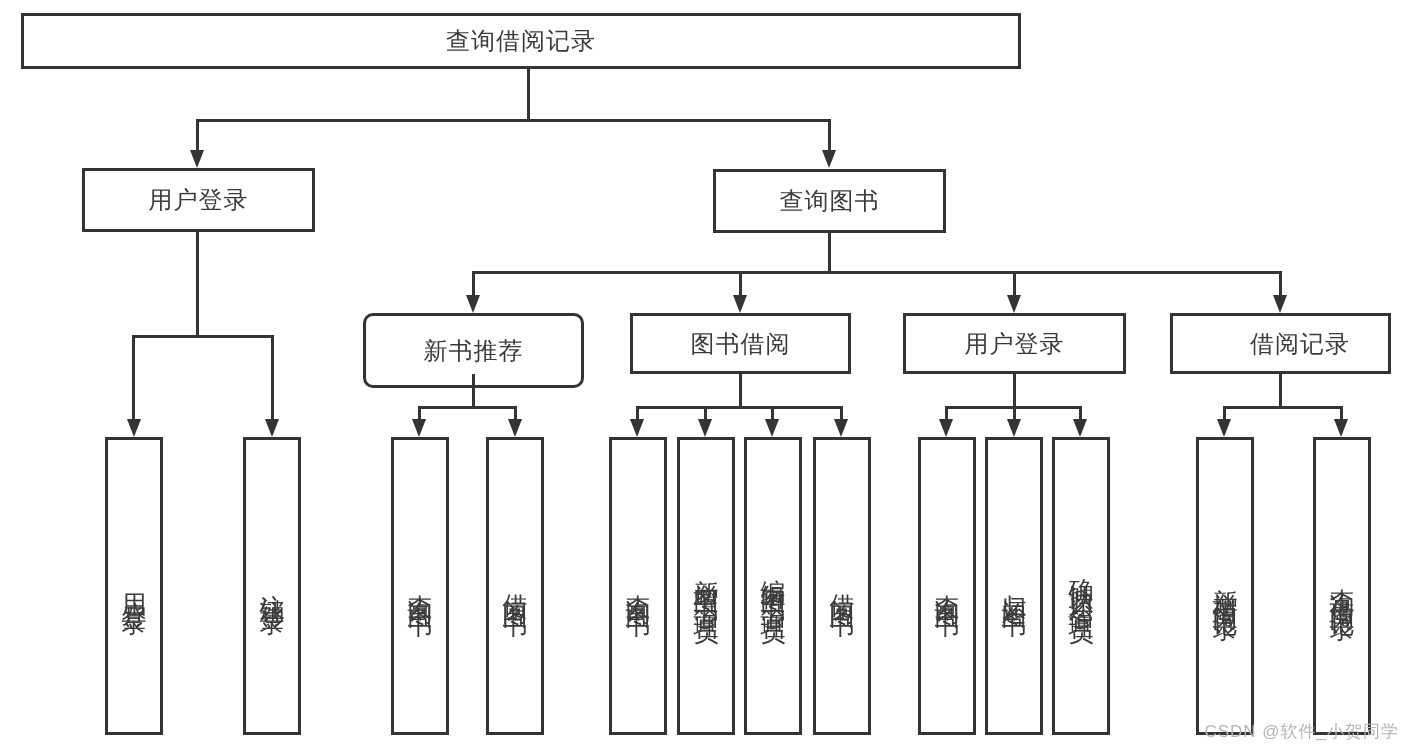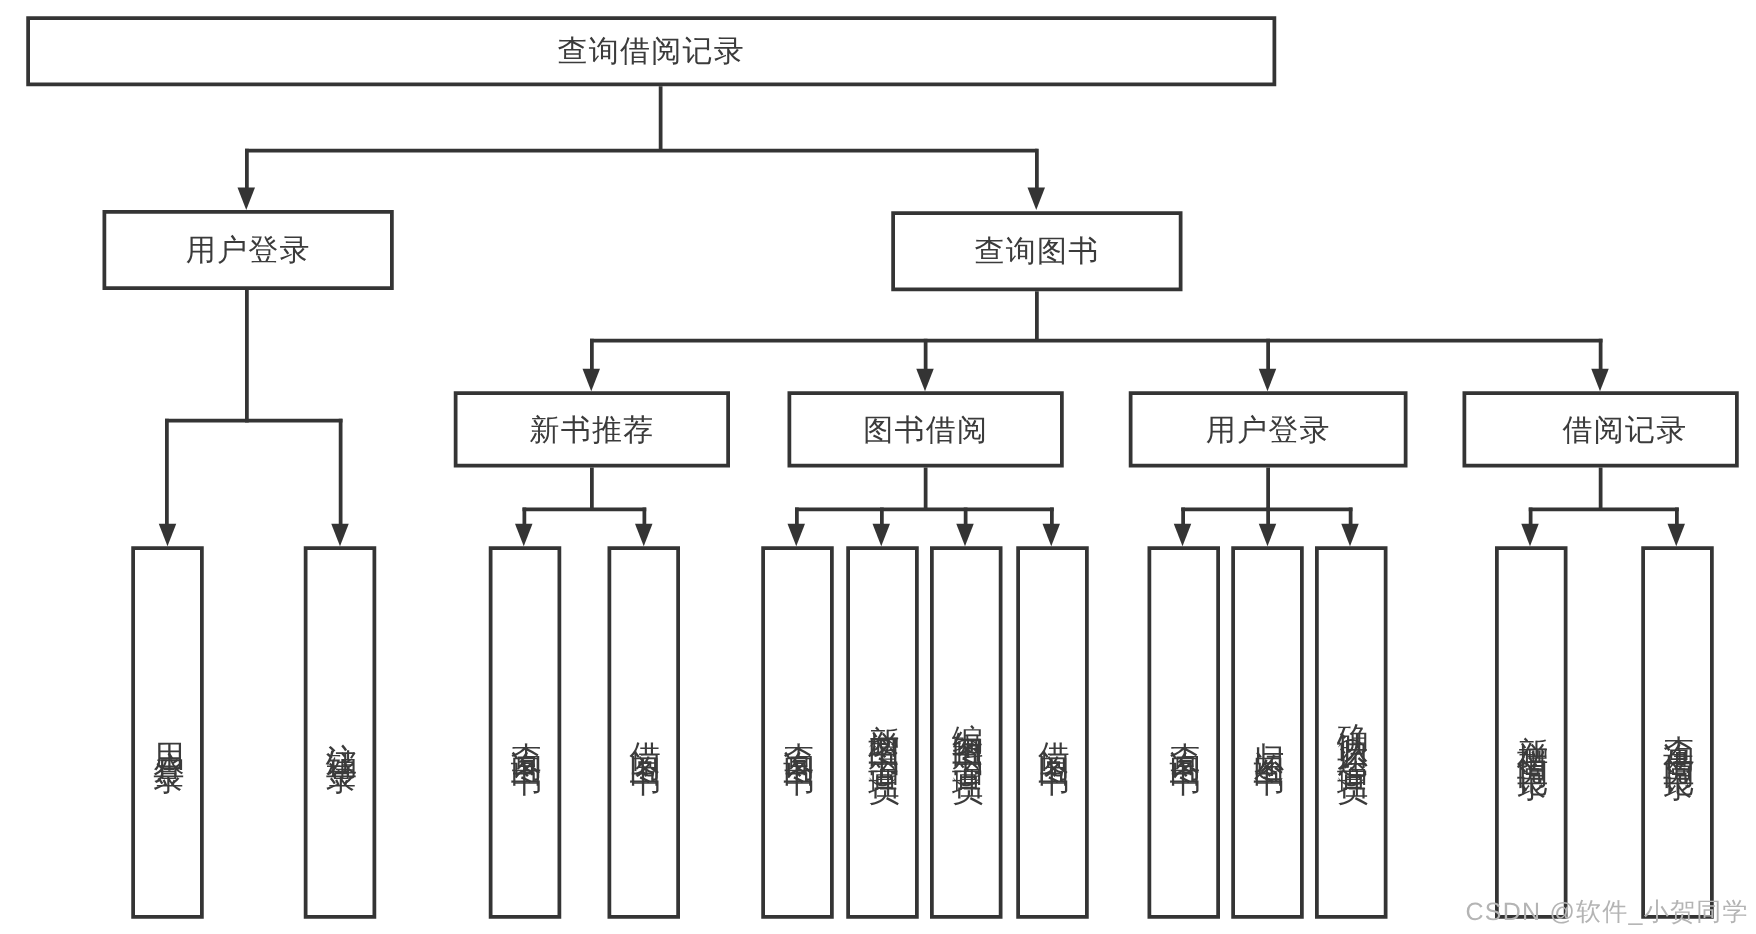--- a/index.html
+++ b/index.html
@@ -33,21 +33,21 @@
   .hl{position:absolute;height:3px;background:var(--line-color);}
   .arrow{
     position:absolute;width:0;height:0;
     border-left:7px solid transparent;
     border-right:7px solid transparent;
     border-top:18px solid var(--line-color);
   }
   .watermark{
     position:absolute;
     right:6px;bottom:4px;
-    font-size:20px;
+    font-size:17px;
     color:var(--wm-color);
     letter-spacing:1px;
     z-index:10;
     white-space:nowrap;
   }
 </style>
 </head>
 <body>
 
 <div class="stage">
@@ -57,21 +57,21 @@
   </div>
 
   <div class="box hdr" style="left:82px;top:168px;width:233px;height:64px;">
     <span>用户登录</span>
   </div>
 
   <div class="box hdr" style="left:713px;top:169px;width:233px;height:64px;">
     <span>查询图书</span>
   </div>
 
-  <div class="box hdr" style="left:363px;top:313px;width:221px;height:61px;">
+  <div class="box hdr" style="left:363px;top:313px;width:221px;height:75px;border-radius:10px;">
     <span>新书推荐</span>
   </div>
 
   <div class="box hdr" style="left:630px;top:313px;width:221px;height:61px;">
     <span>图书借阅</span>
   </div>
 
   <div class="box hdr" style="left:903px;top:313px;width:223px;height:61px;">
     <span>用户登录</span>
   </div>

